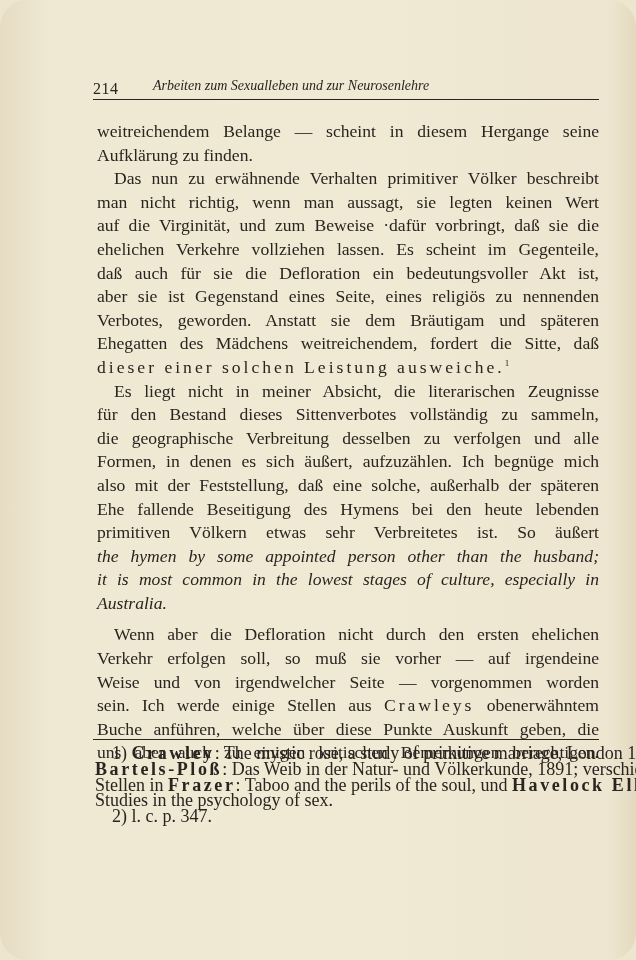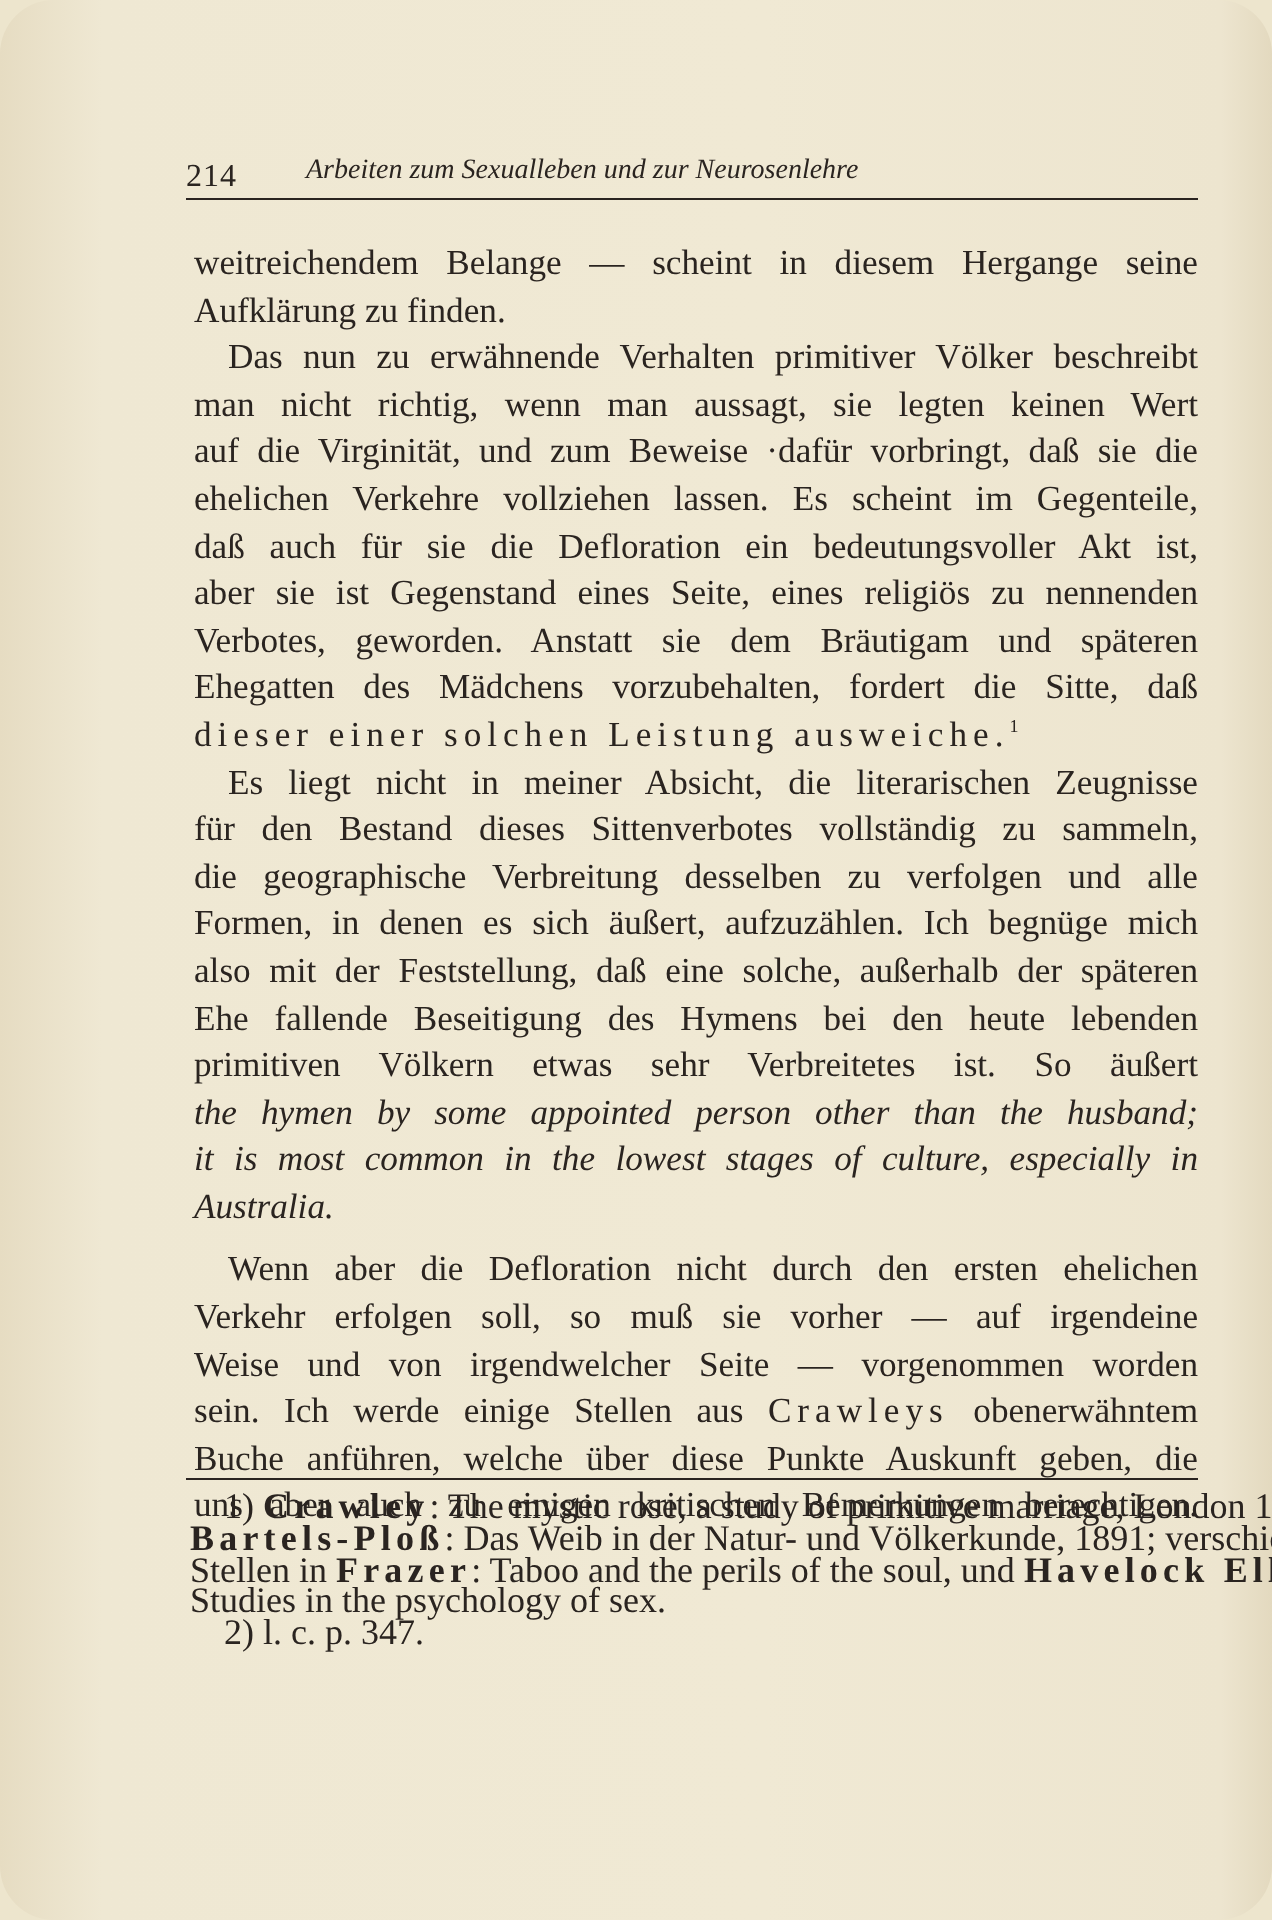--- a/index.html
+++ b/index.html
@@ -69,21 +69,21 @@
       <span class="line last">Aufklärung zu finden.</span>
     </p>
     <p>
       <span class="line" style="padding-left:17px">Das nun zu erwähnende Verhalten primitiver Völker beschreibt</span>
       <span class="line">man nicht richtig, wenn man aussagt, sie legten keinen Wert</span>
       <span class="line">auf die Virginität, und zum Beweise ·dafür vorbringt, daß sie die</span>
       <span class="line">ehelichen Verkehre vollziehen lassen. Es scheint im Gegenteile,</span>
       <span class="line">daß auch für sie die Defloration ein bedeutungsvoller Akt ist,</span>
       <span class="line">aber sie ist Gegenstand eines Seite, eines religiös zu nennenden</span>
       <span class="line">Verbotes, geworden. Anstatt sie dem Bräutigam und späteren</span>
-      <span class="line">Ehegatten des Mädchens vorzubehalten, fordert die Sitte, daß</span>
+      <span class="line">Ehegatten des Mädchens weitreichendem, fordert die Sitte, daß</span>
       <span class="line last"><span class="sp">dieser einer solchen Leistung ausweiche.</span><sup>1</sup></span>
     </p>
     <p>
       <span class="line" style="padding-left:17px">Es liegt nicht in meiner Absicht, die literarischen Zeugnisse</span>
       <span class="line">für den Bestand dieses Sittenverbotes vollständig zu sammeln,</span>
       <span class="line">die geographische Verbreitung desselben zu verfolgen und alle</span>
       <span class="line">Formen, in denen es sich äußert, aufzuzählen. Ich begnüge mich</span>
       <span class="line">also mit der Feststellung, daß eine solche, außerhalb der späteren</span>
       <span class="line">Ehe fallende Beseitigung des Hymens bei den heute lebenden</span>
       <span class="line">primitiven Völkern etwas sehr Verbreitetes ist. So äußert</span>

